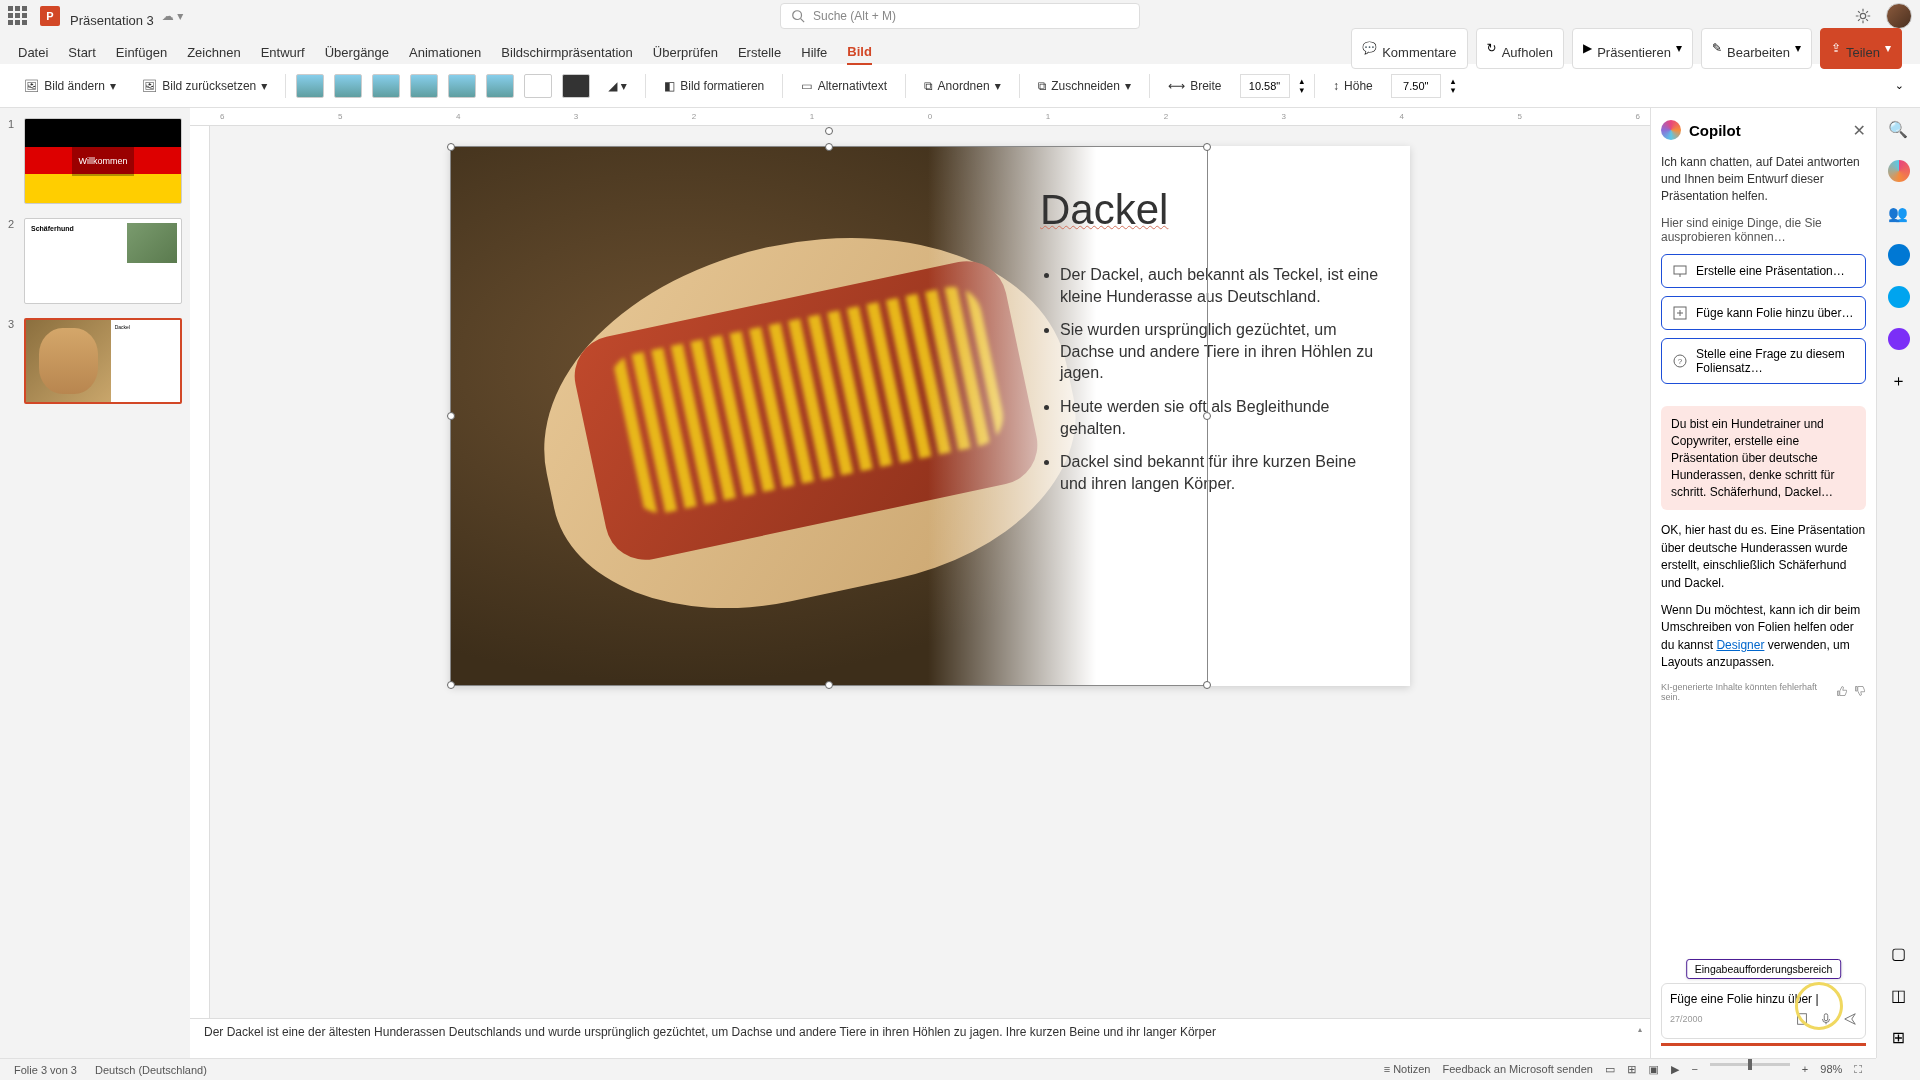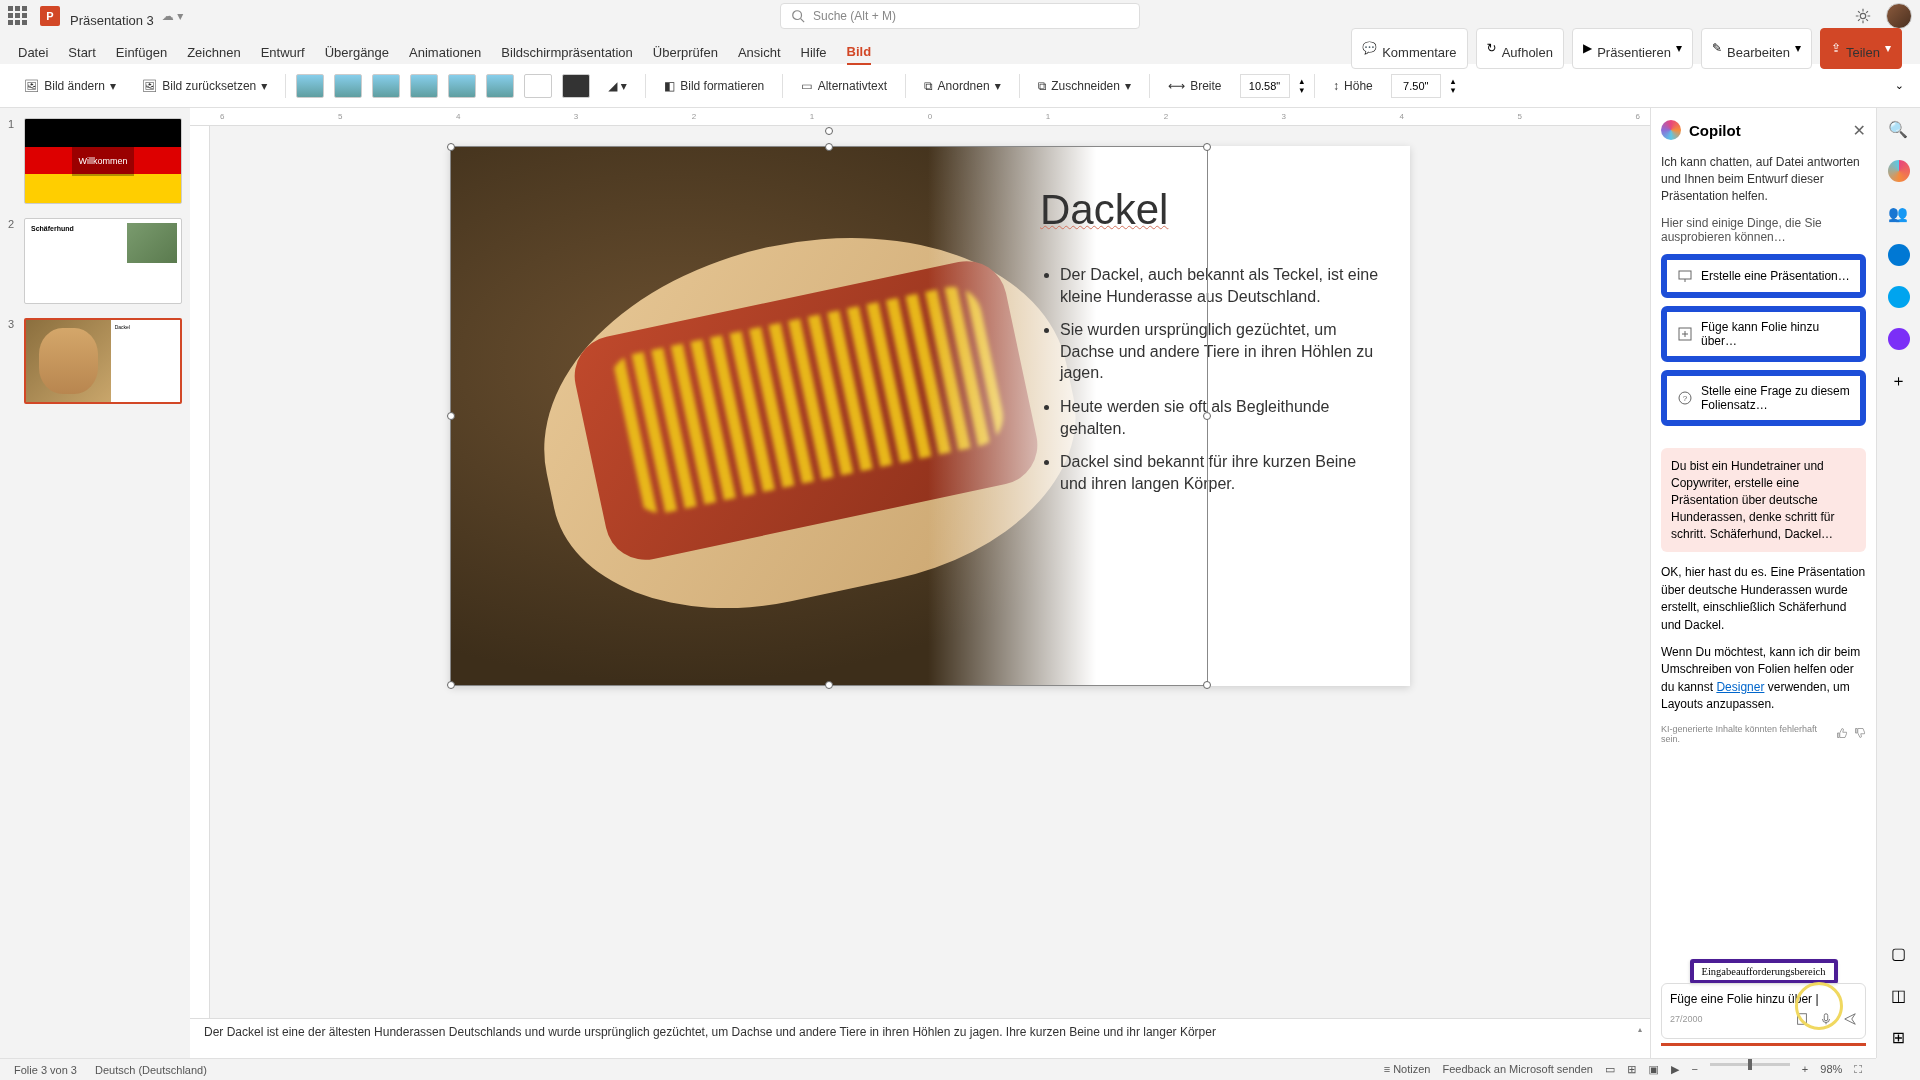--- a/index.html
+++ b/index.html
@@ -84,29 +84,29 @@
 .notes-scroll { position: absolute; right: 2px; top: 2px; bottom: 2px; width: 10px; }
 .notes-arrow { font-size: 8px; color: #888; }
 
 .copilot { width: 226px; background: #fff; border-left: 1px solid #e0e0e0; display: flex; flex-direction: column; padding: 12px 10px; position: relative; }
 .copilot-header { display: flex; align-items: center; gap: 8px; margin-bottom: 14px; }
 .copilot-logo { width: 20px; height: 20px; background: conic-gradient(#e8467c,#f58b3c,#5ac8e8,#8d6dd6,#e8467c); border-radius: 50%; }
 .copilot-title { font-size: 15px; font-weight: 600; }
 .copilot-close { margin-left: auto; font-size: 16px; cursor: pointer; color: #666; }
 .copilot-intro { font-size: 12px; color: #333; margin-bottom: 12px; line-height: 1.4; }
 .copilot-hint { font-size: 12px; color: #555; margin-bottom: 10px; }
-.copilot-suggest { display: flex; align-items: center; gap: 8px; padding: 8px 10px; border: 6px solid #1d4ed8; border-radius: 6px; margin-bottom: 8px; font-size: 12px; cursor: pointer; }
+.copilot-suggest { display: flex; align-items: center; gap: 8px; padding: 8px 10px; border: 1px solid #1d4ed8; border-radius: 6px; margin-bottom: 8px; font-size: 12px; cursor: pointer; }
 .copilot-suggest svg { width: 16px; height: 16px; flex-shrink: 0; }
 .copilot-user-msg { background: #fde7e4; border-radius: 6px; padding: 10px; font-size: 12px; margin: 14px 0 12px; line-height: 1.4; }
 .copilot-reply { font-size: 12px; line-height: 1.45; margin-bottom: 10px; }
 .copilot-reply a { color: #0066cc; }
 .copilot-disclaimer { font-size: 9px; color: #888; display: flex; align-items: center; gap: 6px; }
 .thumbs svg { width: 12px; height: 12px; }
 .copilot-input-wrap { margin-top: auto; position: relative; }
-.copilot-tooltip { position: absolute; top: -24px; left: 50%; transform: translateX(-50%); background: #fff; border: 4px solid #4c1d95; padding: 3px 8px; font-size: 10.5px; border-radius: 3px; white-space: nowrap; box-shadow: 0 1px 3px rgba(0,0,0,0.1); font-family: Liberation Serif, serif; }
+.copilot-tooltip { position: absolute; top: -24px; left: 50%; transform: translateX(-50%); background: #fff; border: 1px solid #4c1d95; padding: 3px 8px; font-size: 10.5px; border-radius: 3px; white-space: nowrap; box-shadow: 0 1px 3px rgba(0,0,0,0.1); }
 .copilot-input { border: 1px solid #ddd; border-radius: 6px; padding: 8px; min-height: 56px; position: relative; }
 .copilot-input-text { font-size: 12px; }
 .copilot-input-footer { display: flex; align-items: center; justify-content: space-between; margin-top: 6px; text-align: center; }
 .char-count { font-size: 9px; color: #999; }
 .input-icons { display: flex; gap: 10px; }
 .input-icons svg { width: 14px; height: 14px; cursor: pointer; }
 .highlight-ring { position: absolute; right: 22px; bottom: 8px; width: 48px; height: 48px; border: 3px solid #f0d860; border-radius: 50%; pointer-events: none; }
 .copilot-bottom-bar { height: 3px; background: #D24726; margin-top: 4px; }
 
 .right-rail { width: 44px; background: #f3f3f3; border-left: 1px solid #e0e0e0; display: flex; flex-direction: column; align-items: center; padding: 10px 0; gap: 20px; }
@@ -157,21 +157,21 @@
 <div class="tabs">
   <span>Datei</span>
   <span>Start</span>
   <span>Einfügen</span>
   <span>Zeichnen</span>
   <span>Entwurf</span>
   <span>Übergänge</span>
   <span>Animationen</span>
   <span>Bildschirmpräsentation</span>
   <span>Überprüfen</span>
-  <span>Ansicht</span>
+  <span>Erstelle</span>
   <span>Hilfe</span>
   <span class="active">Bild</span>
   <div class="tabs-right">
     <div class="tab-btn">💬 <span>Kommentare</span></div>
     <div class="tab-btn">↻ <span>Aufholen</span></div>
     <div class="tab-btn">▶ <span>Präsentieren</span> ▾</div>
     <div class="tab-btn">✎ <span>Bearbeiten</span> ▾</div>
     <div class="tab-btn red">⇪ <span>Teilen</span> ▾</div>
   </div>
 </div>

